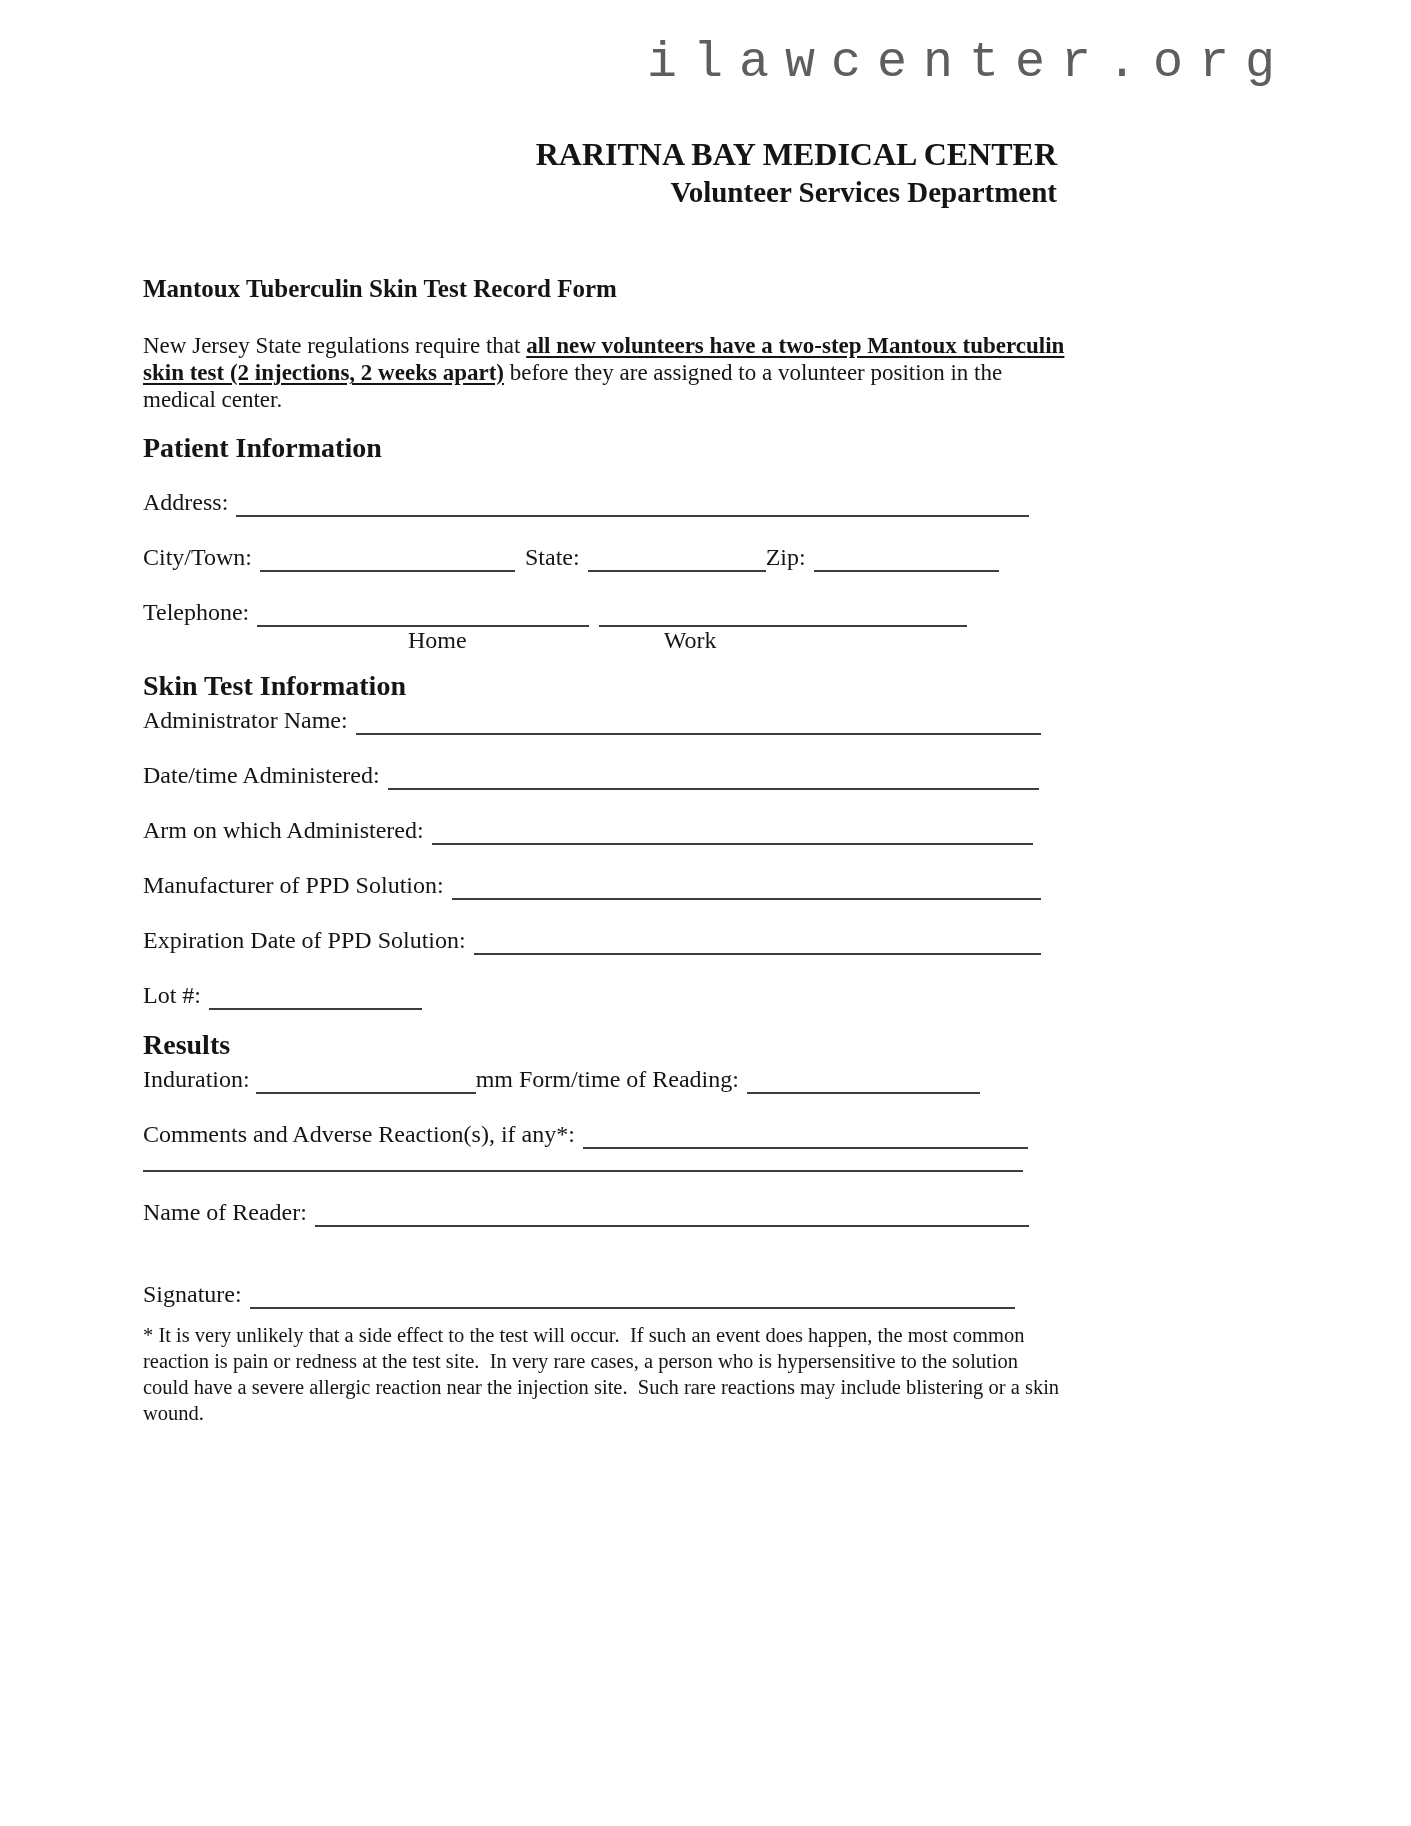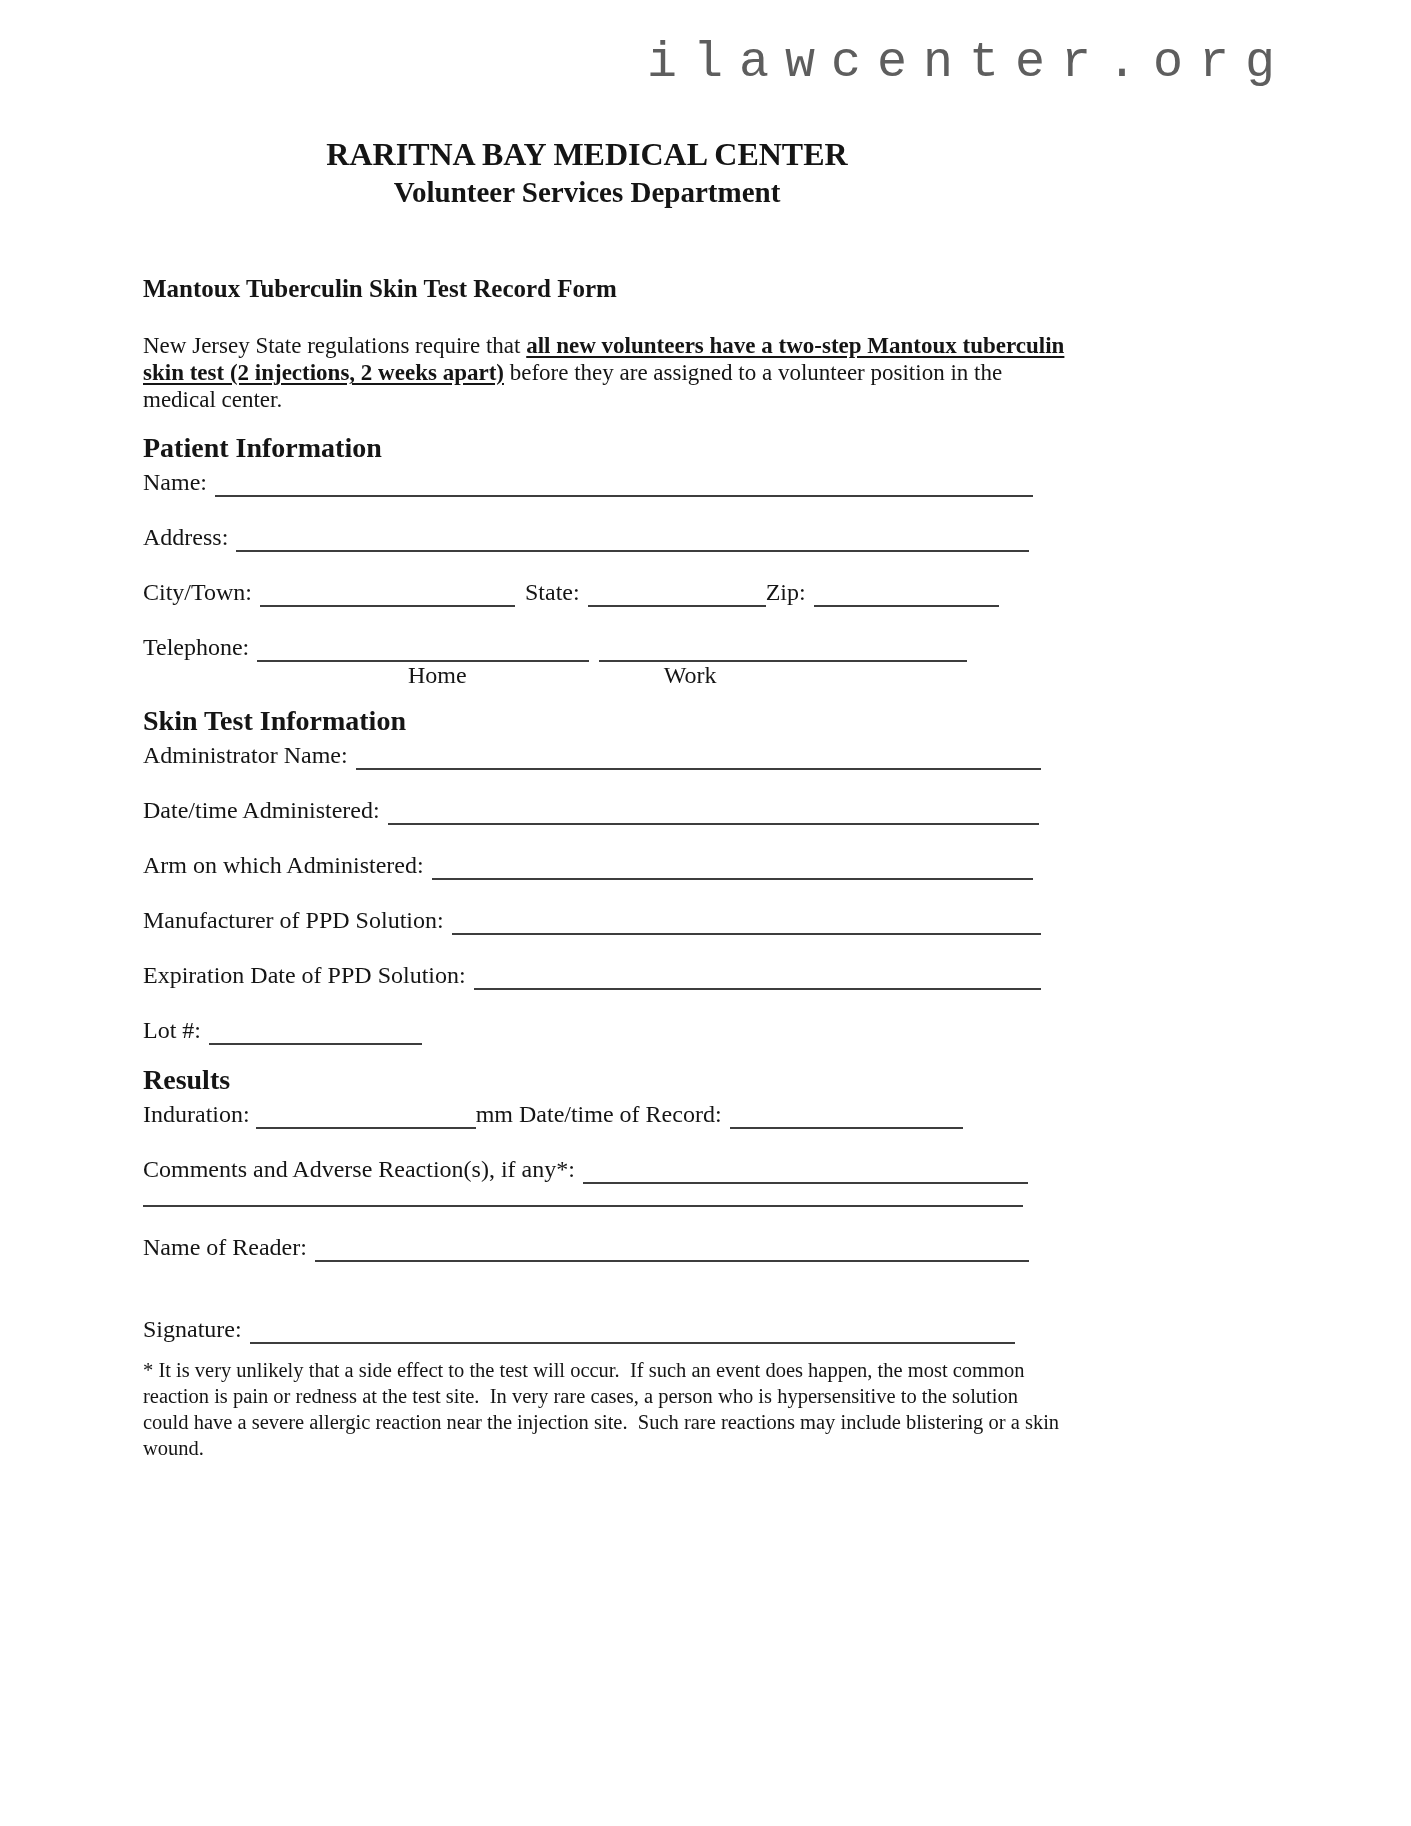--- a/index.html
+++ b/index.html
@@ -12,22 +12,22 @@
     color:#151515;
     overflow:hidden;
   }
   .watermark {
     position:absolute; top:34px; right:19px;
     font-family:"Liberation Mono","DejaVu Sans Mono",monospace;
     font-size:50px; letter-spacing:16px; color:#5e5e5e; font-weight:400;
     white-space:nowrap;
   }
   .head {
-    position:absolute; left:126px; top:136px; width:922px;
-    text-align:center;
+    position:absolute; left:135px; top:136px; width:922px;
+    text-align:right;
   }
   .org  { font-size:32px; font-weight:bold; }
   .dept { font-size:29px; font-weight:bold; margin-top:3px; }
 
   .content { position:absolute; left:143px; top:272px; width:922px; }
 
   .form-title { font-size:25px; font-weight:bold; line-height:34px; }
 
   .intro { font-size:23px; line-height:27px; margin-top:26px; }
   .intro .em { font-weight:bold; text-decoration:underline; text-underline-offset:3px; }
@@ -71,24 +71,20 @@
   </div>
 
   <div class="content">
 
     <div class="form-title">Mantoux Tuberculin Skin Test Record Form</div>
 
     <p class="intro"><span>New Jersey State regulations require that </span><span class="em">all new volunteers have a two-step Mantoux tuberculin skin test (2 injections, 2 weeks apart)</span><span> before they are assigned to a volunteer position in the medical center.</span></p>
 
     <div class="section-heading">Patient Information</div>
 
-    <div class="frow first">
-      <span class="label">Name:</span>
-      <span class="line ml8 grow" style="margin-right:32px;"></span>
-    </div>
 
     <div class="frow">
       <span class="label">Address:</span>
       <span class="line ml8 grow" style="margin-right:36px;"></span>
     </div>
 
     <div class="frow">
       <span class="label">City/Town:</span>
       <span class="line ml8" style="width:255px;"></span>
       <span class="label ml10">State:</span>
@@ -138,21 +134,21 @@
     <div class="frow">
       <span class="label">Lot #:</span>
       <span class="line ml8" style="width:213px;"></span>
     </div>
 
     <div class="section-heading">Results</div>
 
     <div class="frow first">
       <span class="label">Induration:</span>
       <span class="line ml6" style="width:220px;"></span>
-      <span class="label">mm Date/time of Record:</span>
+      <span class="label">mm Form/time of Reading:</span>
       <span class="line ml8" style="width:233px;"></span>
     </div>
 
     <div class="frow">
       <span class="label">Comments and Adverse Reaction(s), if any*:</span>
       <span class="line ml8 grow" style="margin-right:37px;"></span>
     </div>
 
     <div class="cont-line"></div>
 

